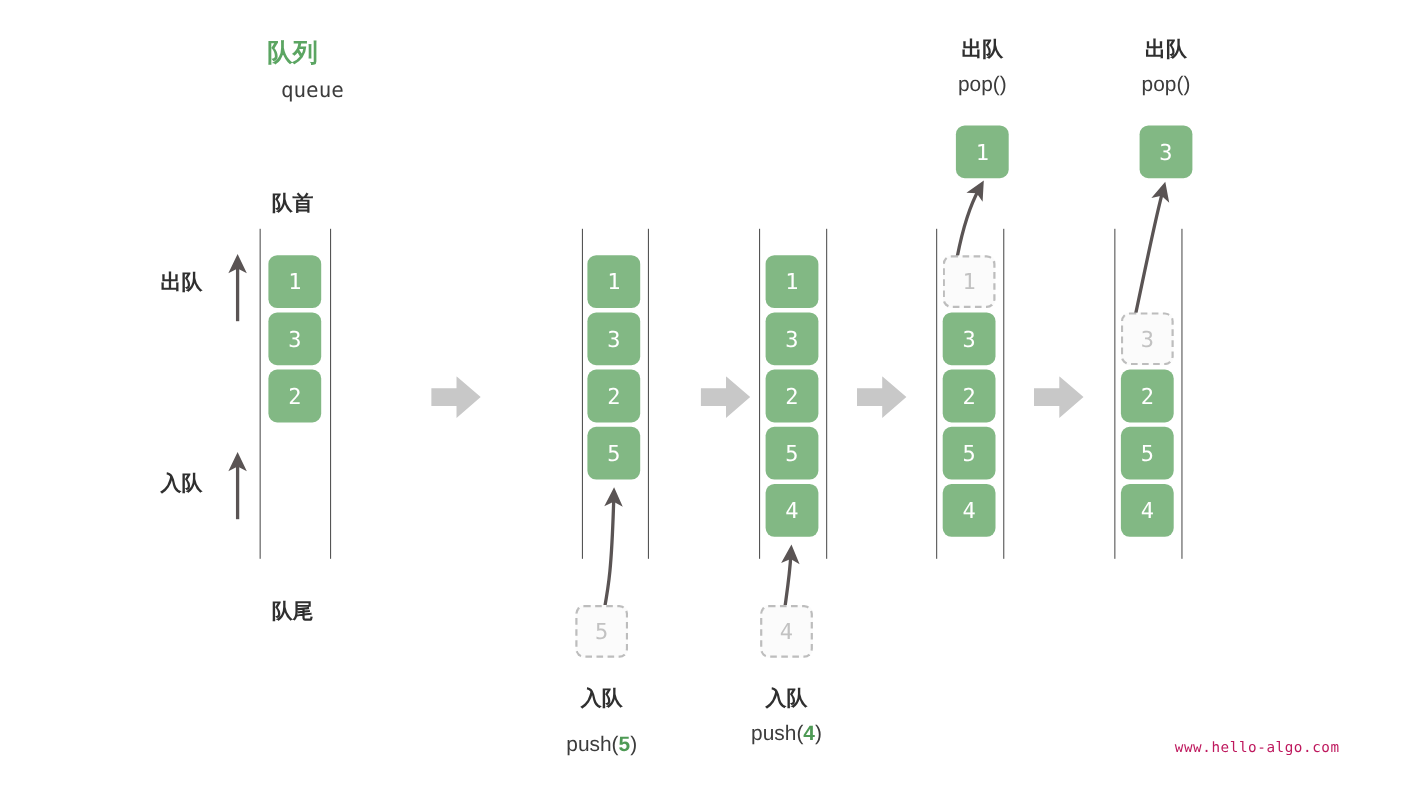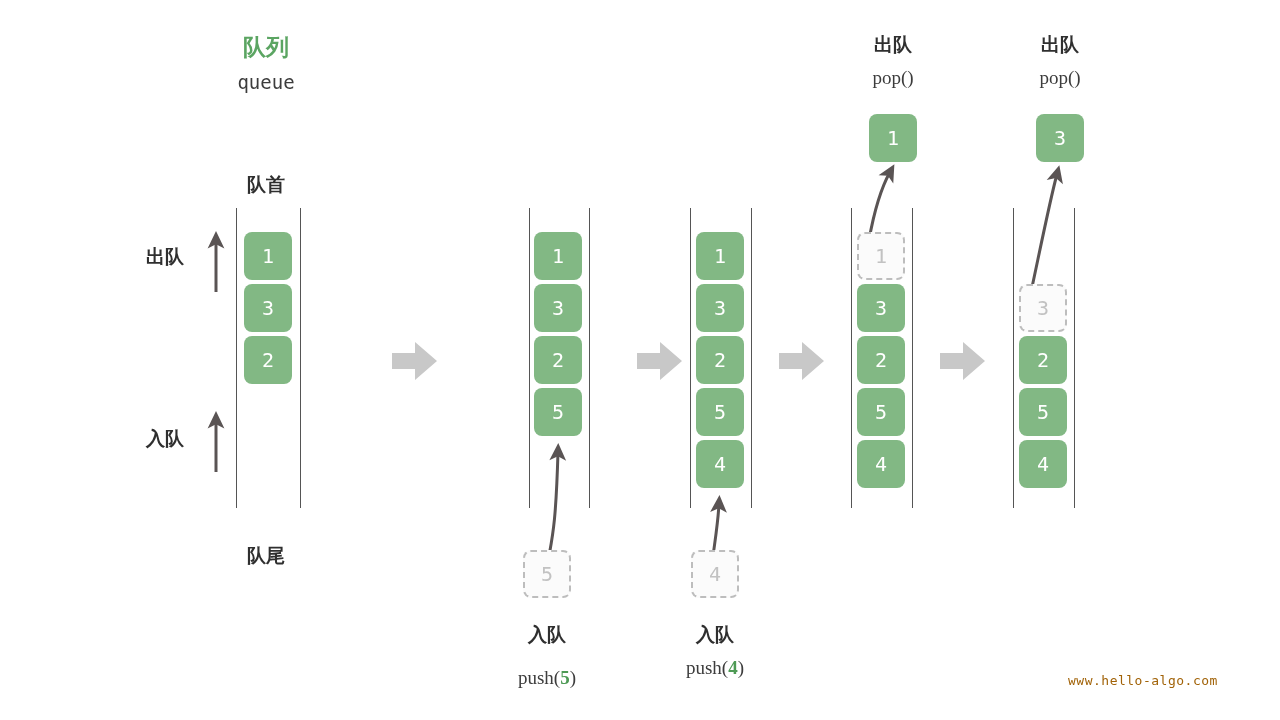--- a/index.html
+++ b/index.html
@@ -18,25 +18,25 @@
   }
   .title-en{
     font-size:19px;color:#3c3c3c;text-align:center;
     font-family:"DejaVu Sans Mono","Liberation Mono",monospace;
   }
   .side-label{font-size:19px;font-weight:bold;color:#2f2f2f;}
   .col-label{font-size:19px;font-weight:bold;color:#2f2f2f;text-align:center;}
   .op-cn{font-size:19px;font-weight:bold;color:#2f2f2f;text-align:center;}
   .op-code{
     font-size:19px;color:#3c3c3c;text-align:center;
-    font-family:Liberation Serif, serif;
+    font-family:Liberation Sans, sans-serif;
   }
   .op-code .num{color:#4e9a55;font-weight:bold;}
   .watermark{
-    position:absolute;font-size:13px;color:#a16207;letter-spacing:.5px;
+    position:absolute;font-size:13px;color:#be185d;letter-spacing:.5px;
     font-family:"DejaVu Sans Mono","Liberation Mono",monospace;
   }
 
   
   .rail{position:absolute;width:1px;background:#555555;}
   .cell{
     position:absolute;width:48px;height:48px;border-radius:8px;
     background:#82b884;color:#ffffff;
     display:flex;align-items:center;justify-content:center;
     font-size:20px;font-family:"DejaVu Sans Mono","Liberation Mono",monospace;
@@ -71,21 +71,21 @@
     <path d="M549,556 C553,534 556,520 558,452" stroke="#5a5454" stroke-width="3" fill="none" marker-end="url(#thinhead)"></path>
 
     <path d="M713,556 C716,534 718,522 719,504" stroke="#5a5454" stroke-width="3" fill="none" marker-end="url(#thinhead)"></path>
 
     <path d="M869,240 C874,212 880,190 890,172" stroke="#5a5454" stroke-width="3" fill="none" marker-end="url(#thinhead)"></path>
 
     <path d="M1031,292 C1040,250 1050,200 1057,174" stroke="#5a5454" stroke-width="3" fill="none" marker-end="url(#thinhead)"></path>
   </svg>
 
   <div class="label title-cn" style="left:202px;top:32px;width:128px;">队列</div>
-  <div class="label title-en" style="left:202px;top:71px;width:128px;">queue</div>
+  <div class="label title-en" style="left:220px;top:71px;width:128px;">queue</div>
 
   <div class="label col-label" style="left:202px;top:172px;width:128px;">队首</div>
   <div class="label col-label" style="left:202px;top:543px;width:128px;text-align:center;">队尾</div>
 
   <div class="label side-label" style="left:146px;top:244px;">出队</div>
   <div class="label side-label" style="left:146px;top:426px;">入队</div>
 
   <div>
     <div class="rail" style="left:236px;top:208px;height:300px;"></div>
     <div class="rail" style="left:300px;top:208px;height:300px;"></div>

